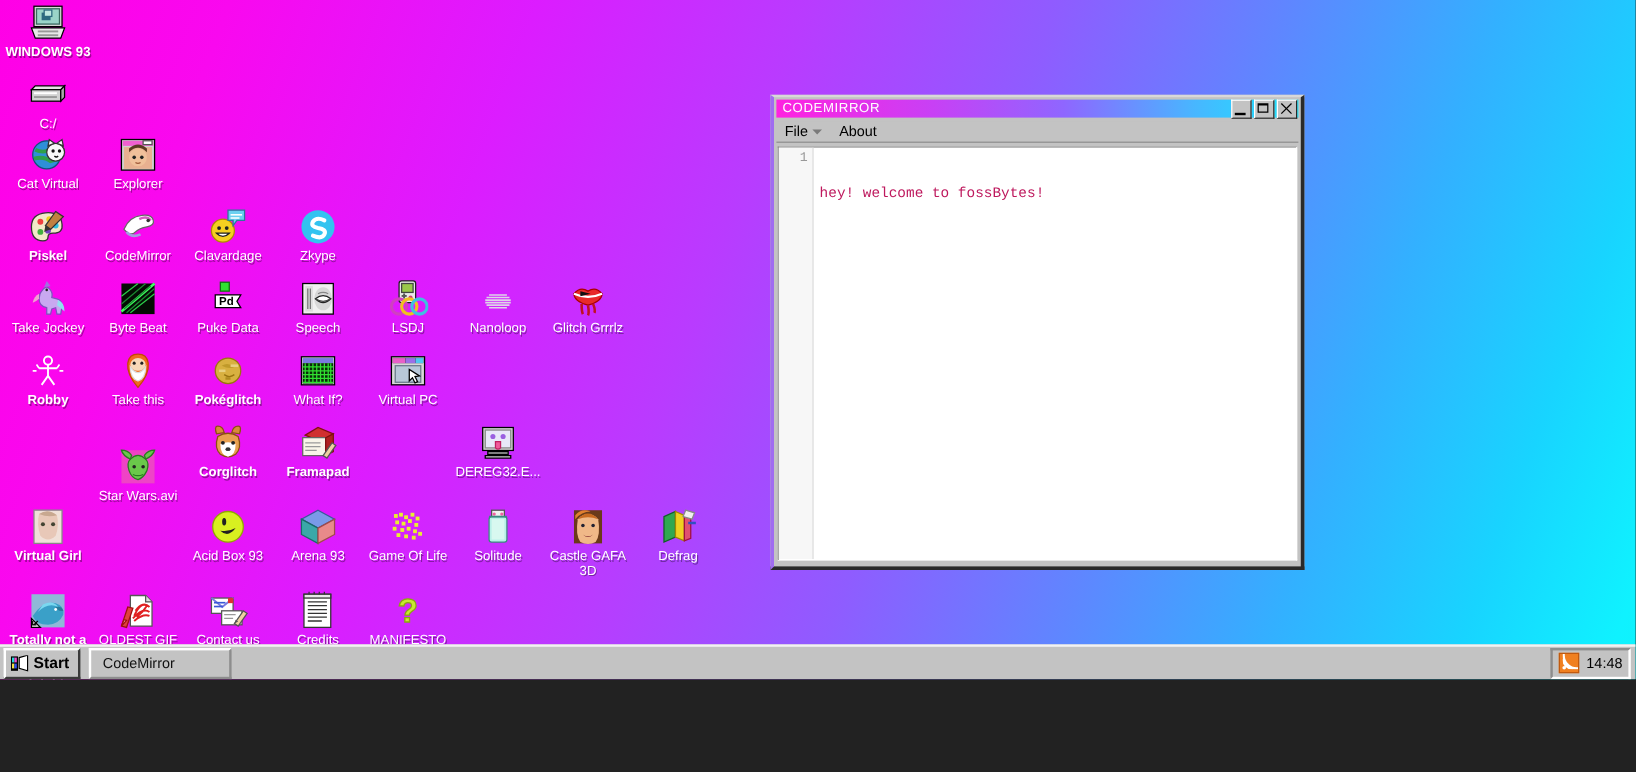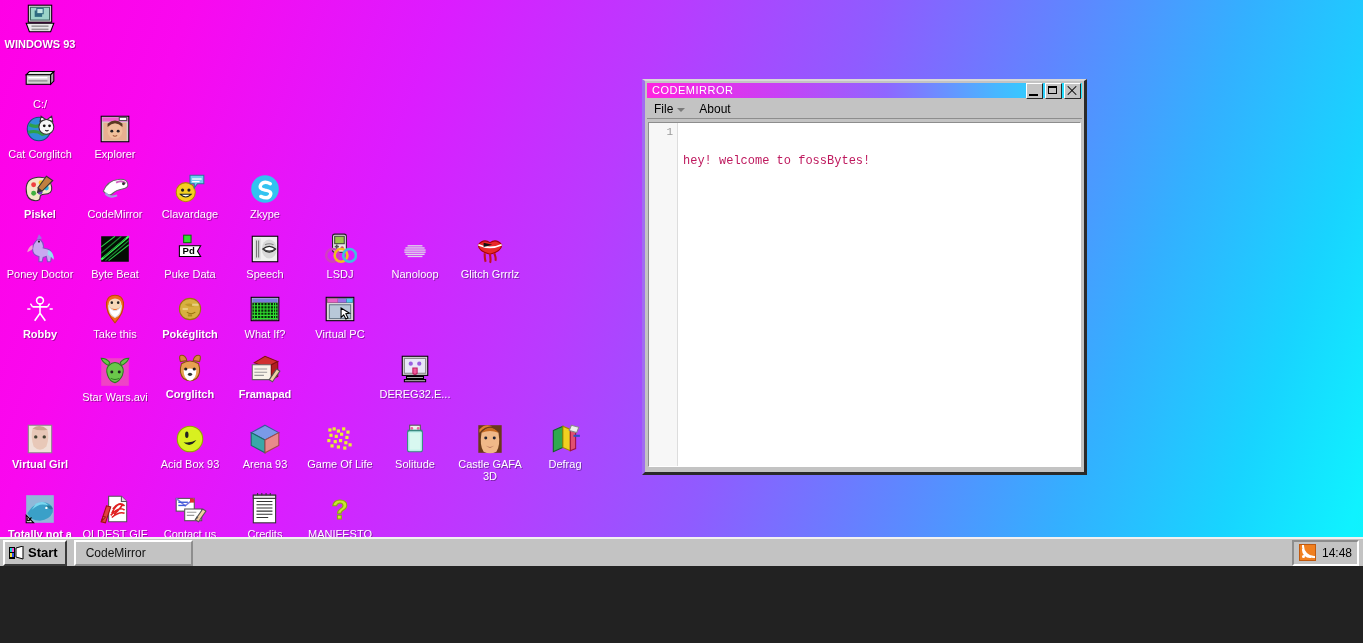--- a/index.html
+++ b/index.html
@@ -165,21 +165,21 @@
       <div class="icon" style="left: 2px; top: 112px;">
         <span class="glyph"><svg viewBox="0 0 32 32" width="34" height="34">
             <circle cx="15" cy="16" r="11" fill="#2f8fd8" stroke="#12507a"></circle>
             <path d="M6 12 q6 3 12 0 q4 4 10 2 M5 19 q8 -2 13 2 q5 -1 9 -3" stroke="#2ea04a" stroke-width="3" fill="none"></path>
             <circle cx="22" cy="14" r="7" fill="#f7f7f7" stroke="#333"></circle>
             <path d="M16 9 l1 -5 l4 3 Z M28 9 l-1 -5 l-4 3 Z" fill="#f7f7f7" stroke="#333"></path>
             <circle cx="20" cy="13" r="1.3" fill="#111"></circle>
             <circle cx="25" cy="13" r="1.3" fill="#111"></circle>
             <path d="M21 17 q1.5 1.5 3 0" stroke="#111" fill="none"></path>
           </svg></span>
-        <span class="cap">Cat Corglitch</span>
+        <span class="cap">Cat Virtual</span>
       </div>
       <div class="icon" style="left: 77px; top: 112px;">
         <span class="glyph"><svg viewBox="0 0 32 32" width="34" height="34">
             <rect x="3" y="4" width="26" height="24" fill="#d0d0d0" stroke="#000"></rect>
             <rect x="4" y="5" width="24" height="4" fill="#f060d0"></rect>
             <rect x="20" y="5" width="7" height="3" fill="#fff" stroke="#555"></rect>
             <rect x="5" y="10" width="22" height="17" fill="#e8b090"></rect>
             <circle cx="16" cy="18" r="7" fill="#f0c09a"></circle>
             <path d="M9 14 q7 -7 14 0 l0 -3 q-7 -6 -14 0 Z" fill="#5a3a22"></path>
             <circle cx="13" cy="18" r="1.4" fill="#222"></circle>
@@ -230,21 +230,21 @@
         <span class="cap">Zkype</span>
       </div>
       <div class="icon" style="left: 2px; top: 232px;">
         <span class="glyph"><svg viewBox="0 0 32 32" width="34" height="34">
             <path d="M11 10 q3 -5 6 -2 q3 3 2 7 l4 1 q4 1 4 6 l-1 6 h-3 l-1 -5 l-3 1 l-1 4 h-3 l0 -5 q-6 -1 -6 -7 q0 -4 2 -6 Z" fill="#c8a8f0" stroke="#8050c0"></path>
             <path d="M13 7 l2 -5 l3 4 Z" fill="#a070e0"></path>
             <path d="M9 12 q-4 2 -5 7 q3 -1 5 -3 Z" fill="#f0a0d0"></path>
             <path d="M24 17 q5 2 5 9 q-3 -3 -6 -5 Z" fill="#90e0f0"></path>
             <circle cx="15" cy="9" r="1" fill="#222"></circle>
           </svg></span>
-        <span class="cap">Poney Doctor</span>
+        <span class="cap">Take Jockey</span>
       </div>
       <div class="icon" style="left: 77px; top: 232px;">
         <span class="glyph"><svg viewBox="0 0 32 32" width="34" height="34">
             <rect x="3" y="4" width="26" height="24" fill="#040c04"></rect>
             <path d="M3 26 L29 4" stroke="#40ff60" stroke-width="2"></path>
             <path d="M5 24 L26 6 M7 27 L29 8 M3 20 L22 4" stroke="#1a8a30" stroke-width="1"></path>
             <path d="M10 27 L29 12 M3 14 L16 4" stroke="#2acc48" stroke-width="1"></path>
           </svg></span>
         <span class="cap">Byte Beat</span>
       </div>
@@ -349,21 +349,21 @@
             <rect x="3" y="5" width="26" height="22" fill="#d8d8d8" stroke="#000"></rect>
             <rect x="4" y="6" width="24" height="4" fill="linear"></rect>
             <rect x="4" y="6" width="10" height="4" fill="#e860c8"></rect>
             <rect x="14" y="6" width="8" height="4" fill="#9a70e8"></rect>
             <rect x="22" y="6" width="6" height="4" fill="#50c8f0"></rect>
             <rect x="6" y="12" width="20" height="13" fill="#b8c8d8" stroke="#6a7a8a"></rect>
             <path d="M17 15 l0 9 l2.5 -2.5 l2 4 l2 -1 l-2 -4 l3.5 -0.5 Z" fill="#fff" stroke="#000"></path>
           </svg></span>
         <span class="cap">Virtual PC</span>
       </div>
-      <div class="icon" style="left: 77px; top: 355px;">
+      <div class="icon" style="left: 77px; top: 372px;">
         <span class="glyph"><svg viewBox="0 0 32 32" width="34" height="34">
             <rect x="3" y="3" width="26" height="26" fill="#e8e840" opacity="0.25"></rect>
             <path d="M10 10 q6 -6 12 0 q3 3 1 9 q-3 6 -7 7 q-5 -1 -7 -7 q-2 -6 1 -9 Z" fill="#6ac84a" stroke="#2a7a20"></path>
             <path d="M10 10 q-6 -3 -7 -7 q5 0 8 4 Z M22 10 q6 -3 7 -7 q-5 0 -8 4 Z" fill="#6ac84a" stroke="#2a7a20"></path>
             <circle cx="13" cy="16" r="1.4" fill="#222"></circle>
             <circle cx="20" cy="16" r="1.4" fill="#222"></circle>
             <path d="M12 22 q4 2 8 0" stroke="#2a7a20" fill="none"></path>
           </svg></span>
         <span class="cap">Star Wars.avi</span>
       </div>

